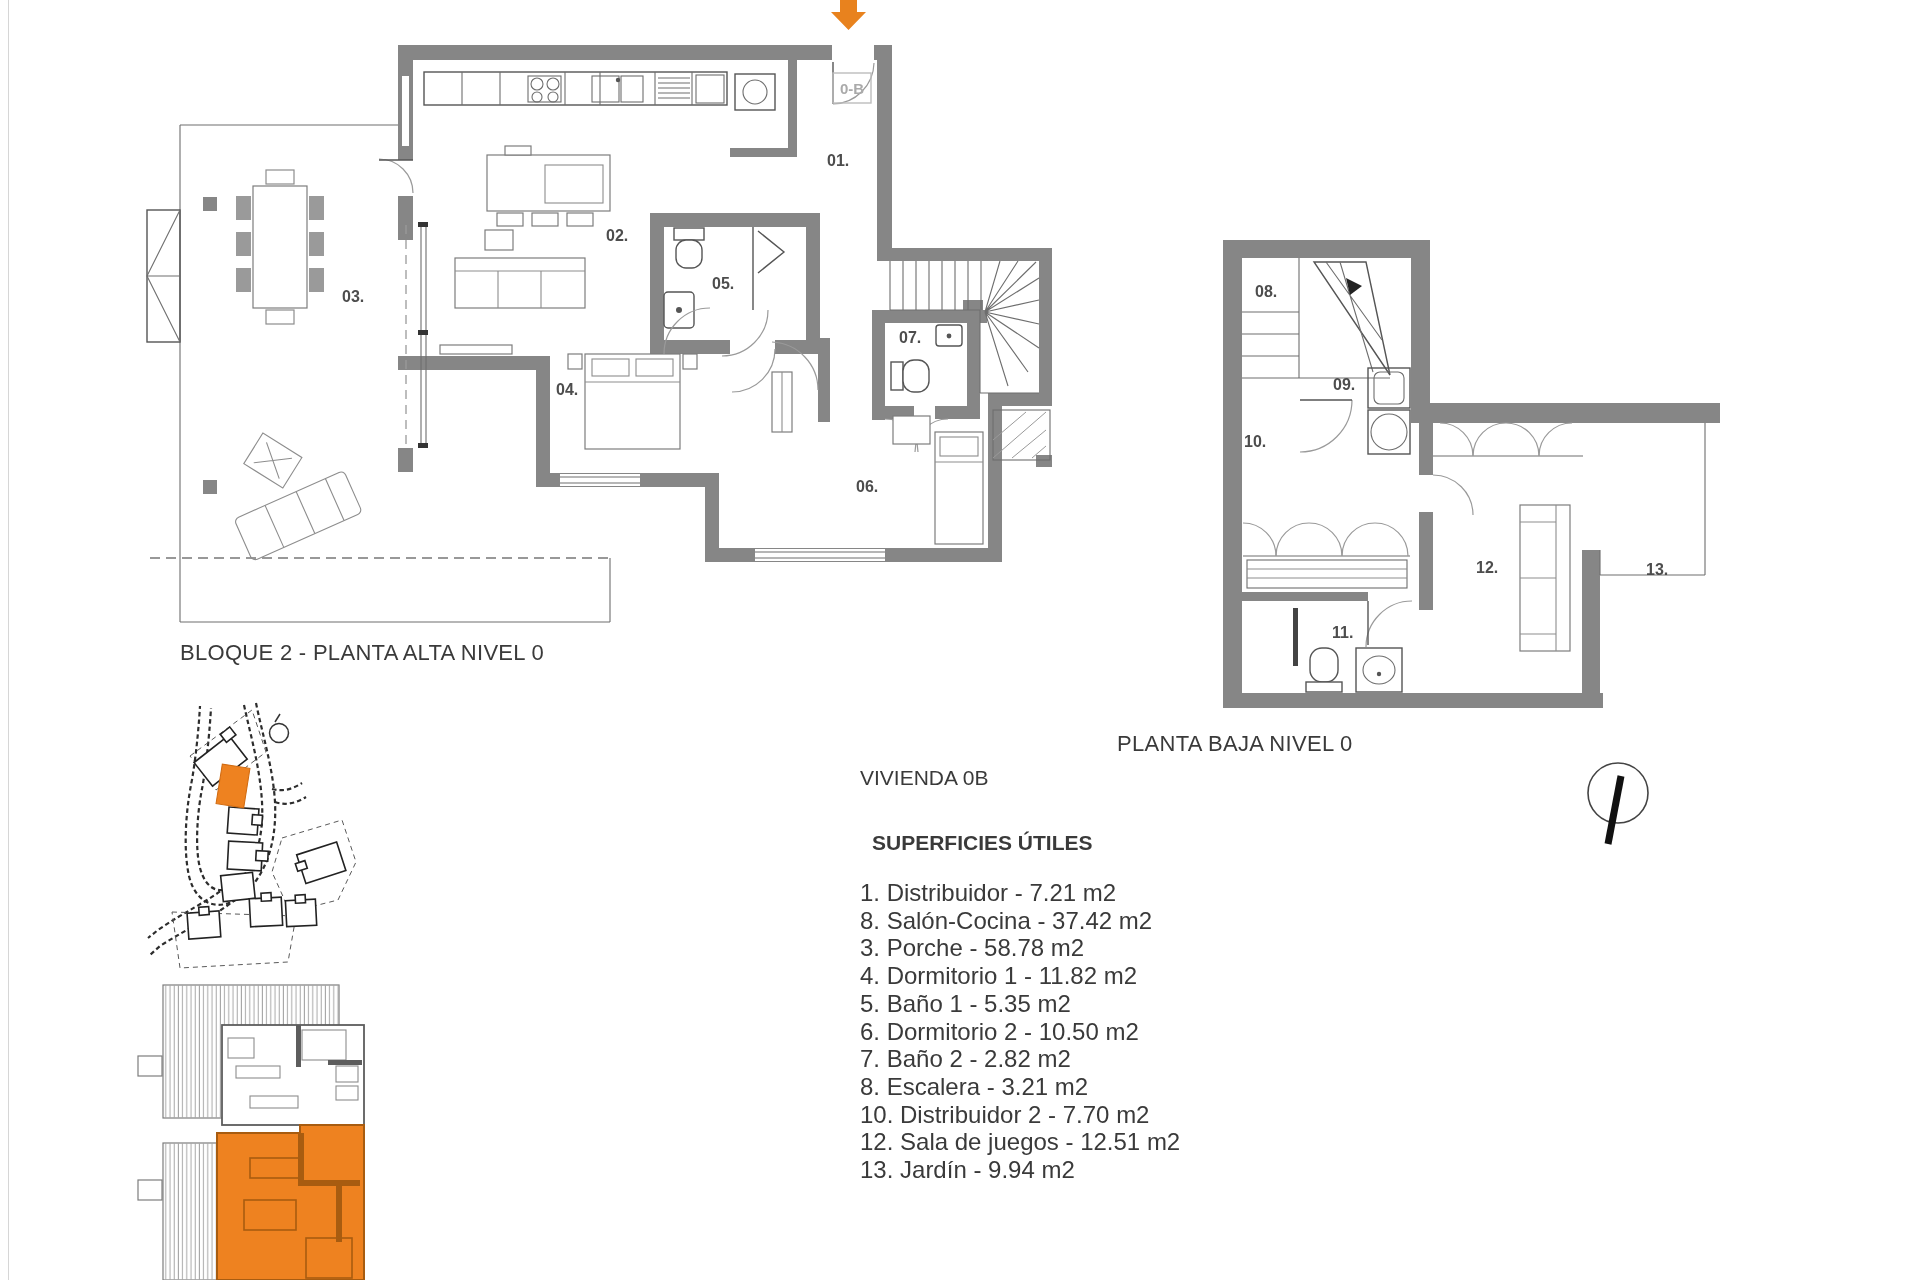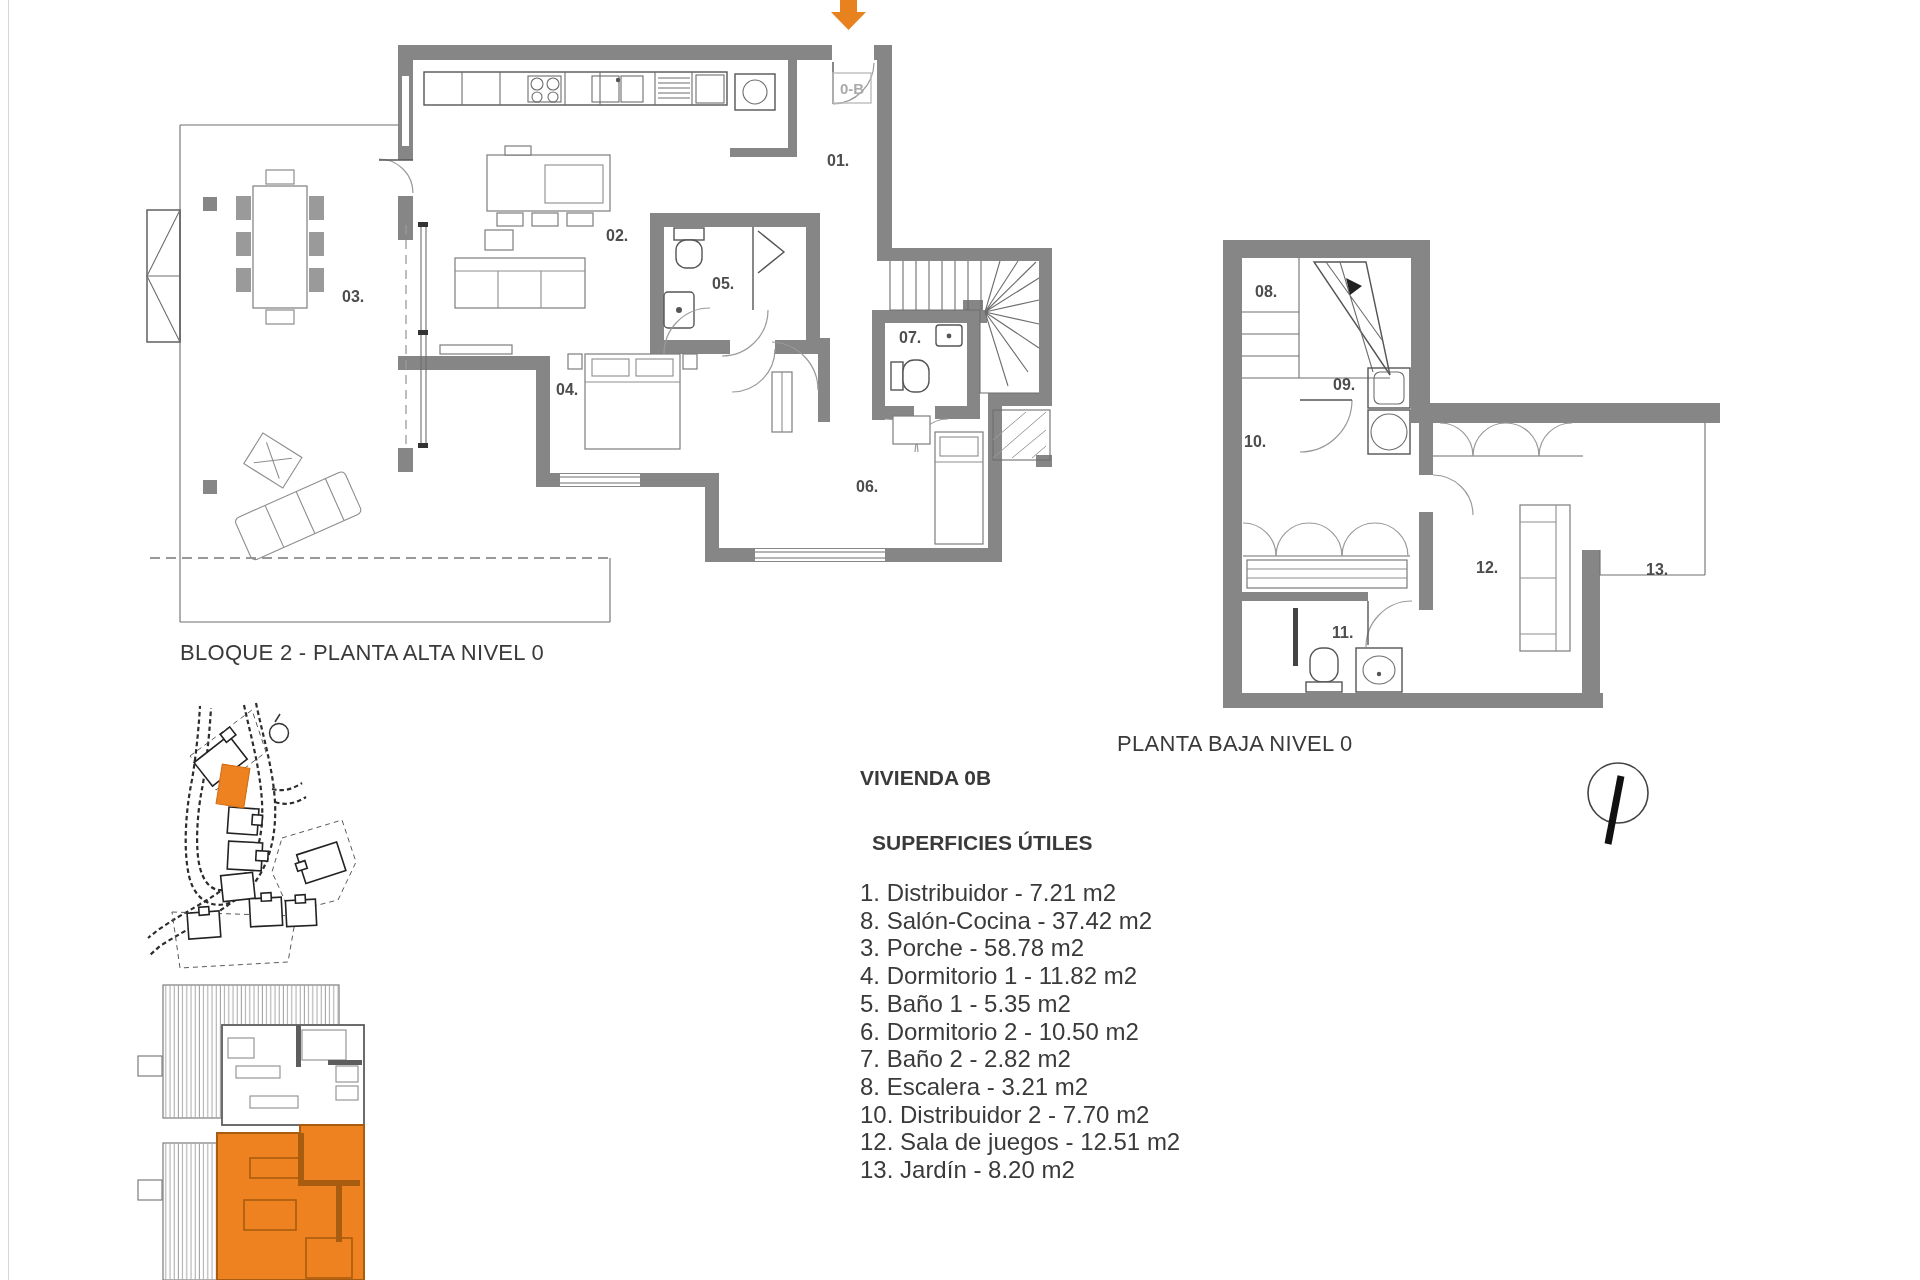--- a/index.html
+++ b/index.html
@@ -10,21 +10,21 @@
     color:#3a3a3a;
   }
   .abs{position:absolute;}
   #page-edge{left:8px;top:0;width:1px;height:1280px;background:#d6d6d6;}
   .caption{
     font-size:22px;font-weight:normal;color:#3a3a3a;letter-spacing:.3px;white-space:nowrap;
   }
   #caption-upper{left:180px;top:640px;}
   #caption-lower{left:1117px;top:731px;}
   #legend{left:860px;top:766px;width:420px;}
-  #legend-title{font-size:21px;font-weight:bold;margin:0 0 0 0;}
+  #legend-title{font-size:21px;font-weight:normal;margin:0 0 0 0;}
   #legend-subtitle{font-size:21px;font-weight:bold;margin:41px 0 0 12px;}
   #legend-list{margin-top:24px;font-size:24px;line-height:27.7px;}
   svg{position:absolute;overflow:visible;}
   svg text{font-family:"Liberation Sans","DejaVu Sans",sans-serif;}
   .room-label{font-size:16px;font-weight:600;fill:#4d4d4d;}
   .entry-label{font-size:15px;font-weight:600;fill:#aaaaaa;}
   .wall{fill:#868686;stroke:none;}
   .thin{stroke:#555;stroke-width:1.4;fill:none;}
   .thin2{stroke:#6e6e6e;stroke-width:1.1;fill:none;}
   .furn{stroke:#7d7d7d;stroke-width:1.2;fill:#ffffff;}
@@ -421,15 +421,15 @@
     <div>1. Distribuidor - 7.21 m2</div>
     <div>8. Salón-Cocina - 37.42 m2</div>
     <div>3. Porche - 58.78 m2</div>
     <div>4. Dormitorio 1 - 11.82 m2</div>
     <div>5. Baño 1 - 5.35 m2</div>
     <div>6. Dormitorio 2 - 10.50 m2</div>
     <div>7. Baño 2 - 2.82 m2</div>
     <div>8. Escalera - 3.21 m2</div>
     <div>10. Distribuidor 2 - 7.70 m2</div>
     <div>12. Sala de juegos - 12.51 m2</div>
-    <div>13. Jardín - 8.20 m2</div>
+    <div>13. Jardín - 9.94 m2</div>
   </div>
 </div>
 
 </body></html>

